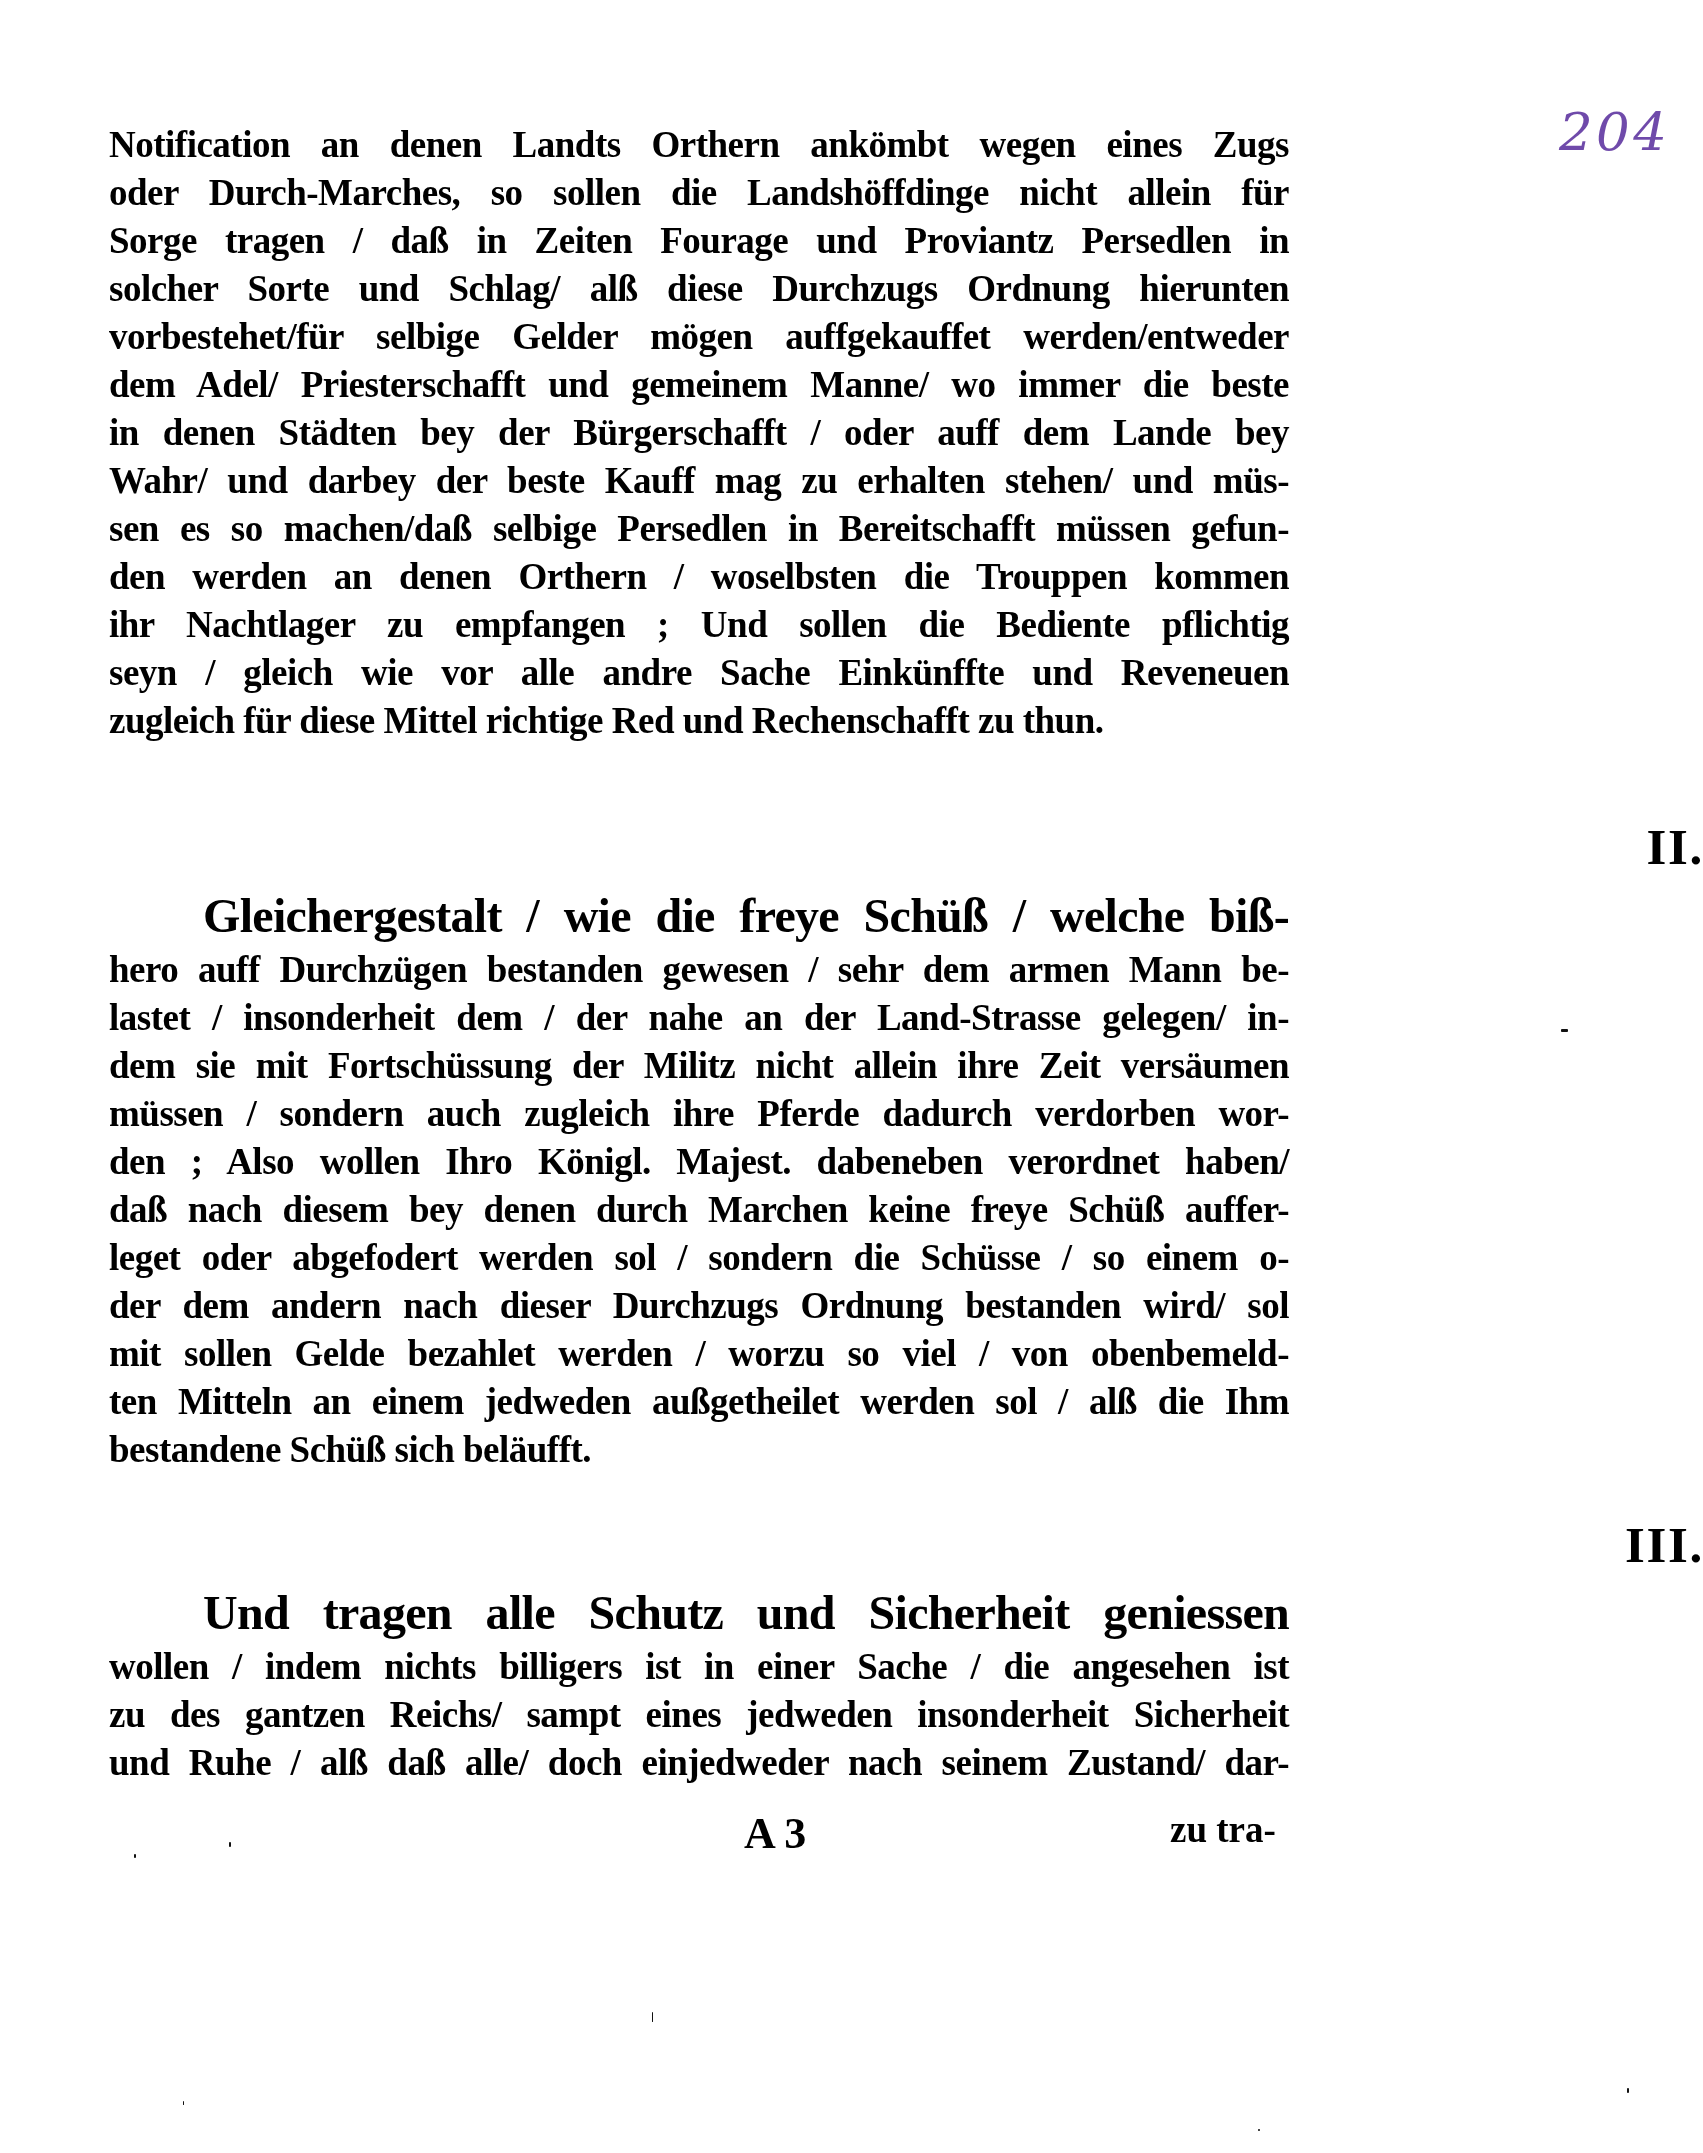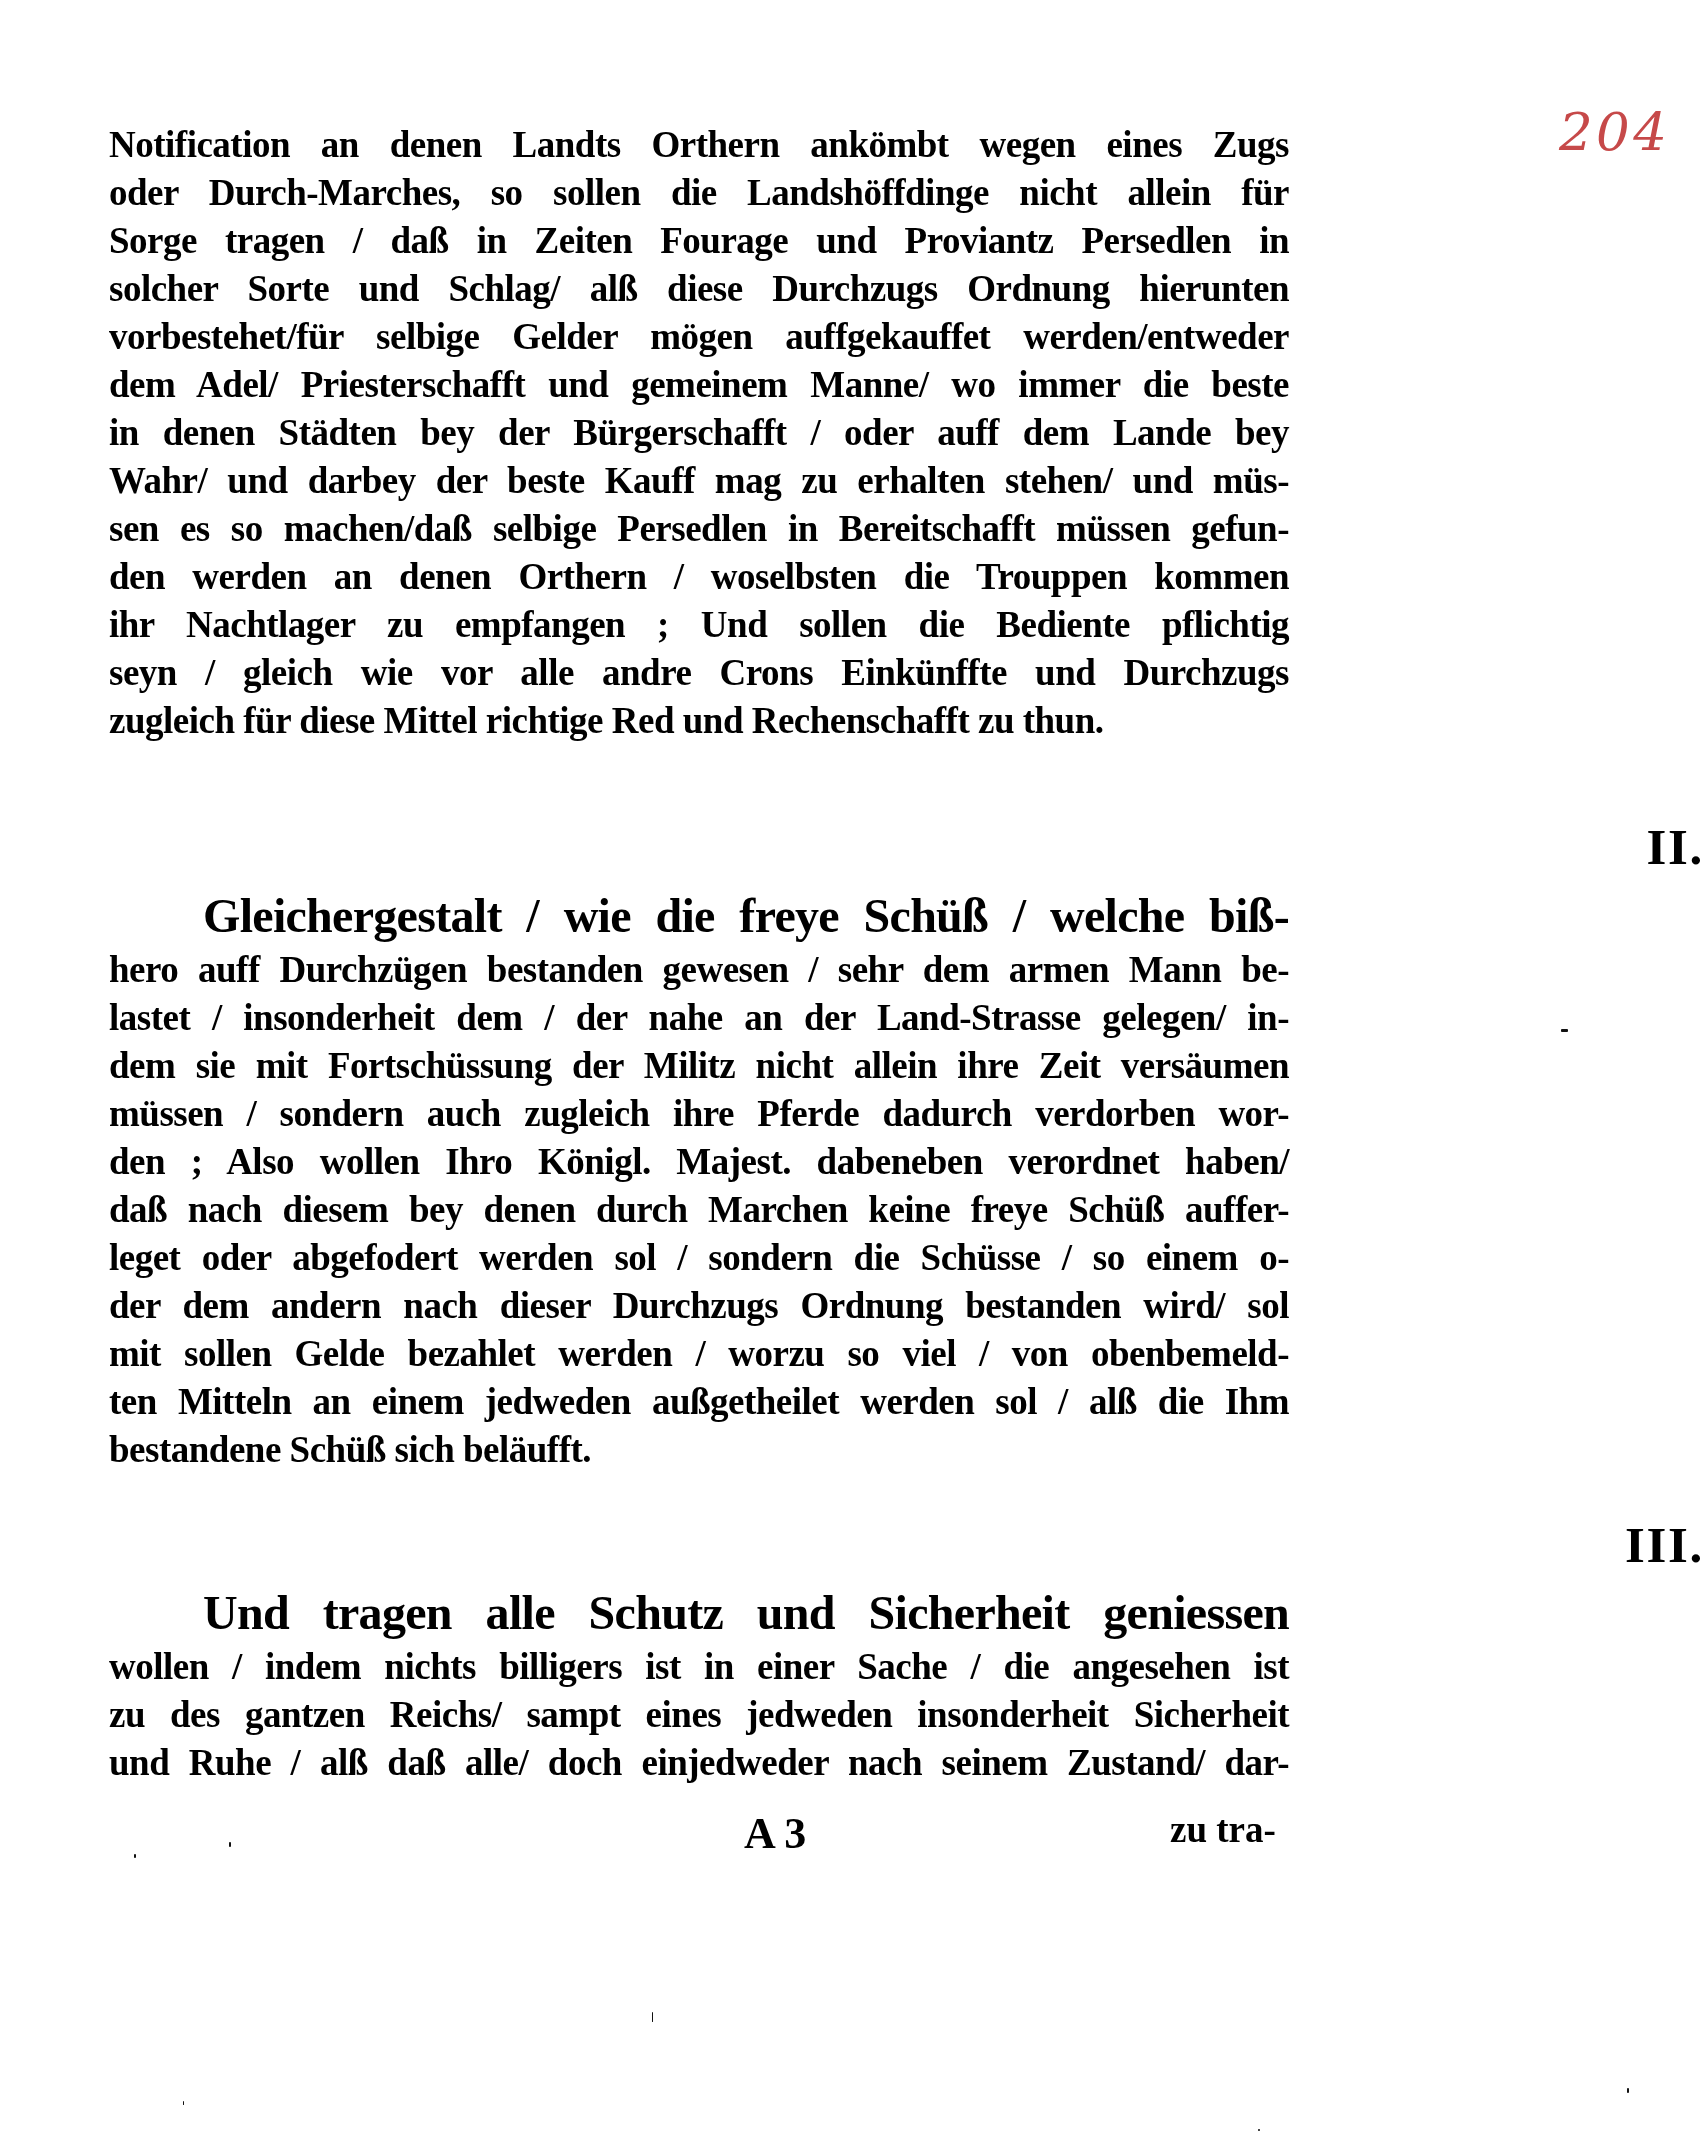--- a/index.html
+++ b/index.html
@@ -21,21 +21,21 @@
       width: 1704px; height: 2153px;
       background: #ffffff;
     }
     .folio-handwritten {
       position: absolute;
       left: 1559px;
       top: 101px;
       font-family: "DejaVu Serif", serif;
       font-size: 53px;
       font-style: italic;
-      color: #b91c1c;
+      color: #4c1d95;
       letter-spacing: 3.4px;
       opacity: 0.8;
     }
     .text-block {
       position: absolute;
       left: 109px;
       width: 1180px;
     }
     .line {
       display: block;
@@ -102,21 +102,21 @@
     <span class="line justify">oder Durch-Marches, so sollen die Landshöffdinge nicht allein für</span>
     <span class="line justify">Sorge tragen / daß in Zeiten Fourage und Proviantz Persedlen in</span>
     <span class="line justify">solcher Sorte und Schlag/ alß diese Durchzugs Ordnung hierunten</span>
     <span class="line justify">vorbestehet/für selbige Gelder mögen auffgekauffet werden/entweder</span>
     <span class="line justify">dem Adel/ Priesterschafft und gemeinem Manne/ wo immer die beste</span>
     <span class="line justify">in denen Städten bey der Bürgerschafft / oder auff dem Lande bey</span>
     <span class="line justify">Wahr/ und darbey der beste Kauff mag zu erhalten stehen/ und müs-</span>
     <span class="line justify">sen es so machen/daß selbige Persedlen in Bereitschafft müssen gefun-</span>
     <span class="line justify">den werden an denen Orthern / woselbsten die Trouppen kommen</span>
     <span class="line justify">ihr Nachtlager zu empfangen ; Und sollen die Bediente pflichtig</span>
-    <span class="line justify">seyn / gleich wie vor alle andre Crons Einkünffte und Durchzugs</span>
+    <span class="line justify">seyn / gleich wie vor alle andre Sache Einkünffte und Reveneuen</span>
     <span class="line">zugleich für diese Mittel richtige Red und Rechenschafft zu thun.</span>
   </div>
 
   <div class="section-numeral" style="top:818px;">II.</div>
 
   <div class="text-block" style="top:886px;">
     <span class="line justify lead-line">Gleichergestalt / wie die freye Schüß / welche biß-</span>
     <span class="line justify">hero auff Durchzügen bestanden gewesen / sehr dem armen Mann be-</span>
     <span class="line justify">lastet / insonderheit dem / der nahe an der Land-Strasse gelegen/ in-</span>
     <span class="line justify">dem sie mit Fortschüssung der Militz nicht allein ihre Zeit versäumen</span>

